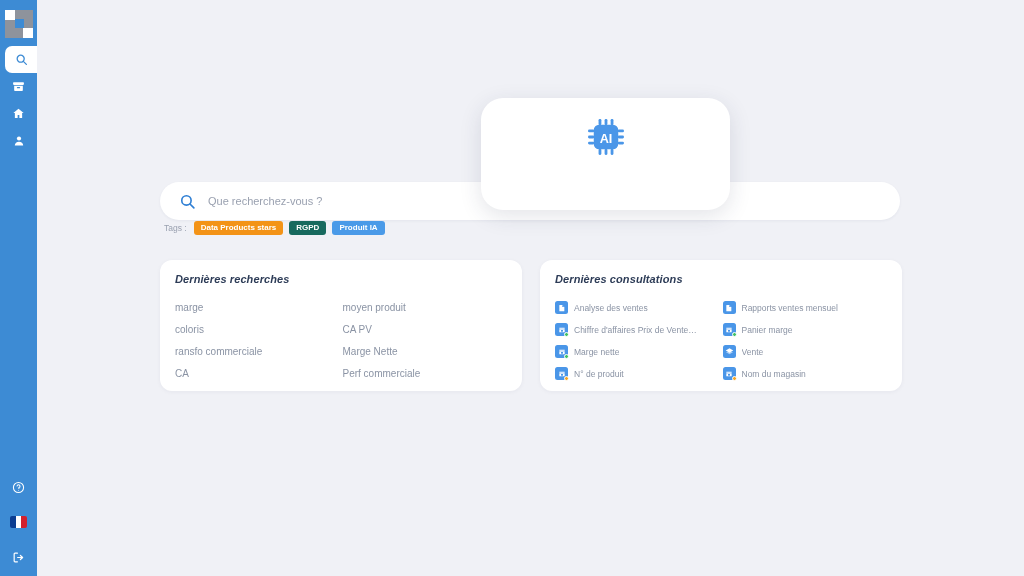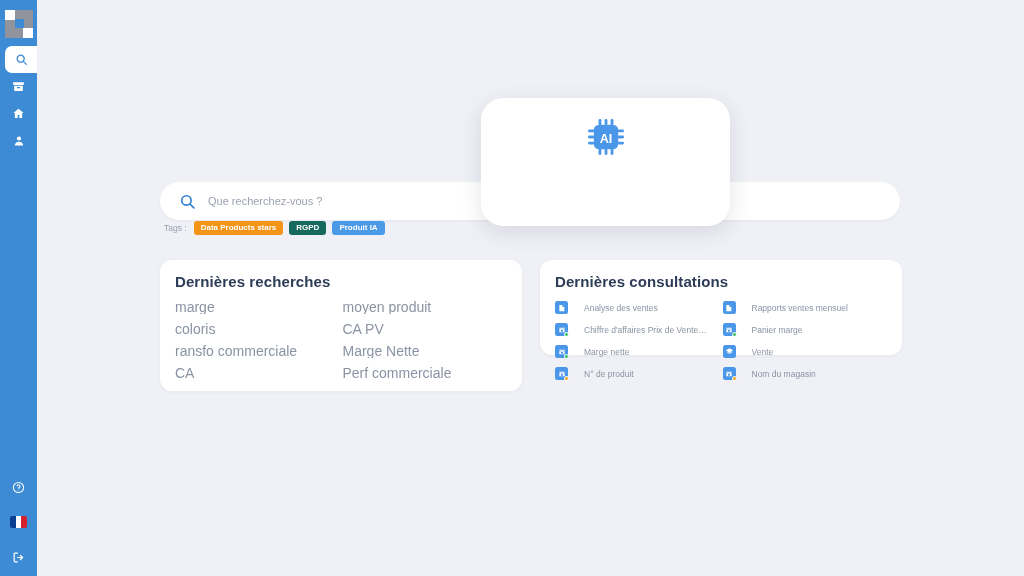--- a/index.html
+++ b/index.html
@@ -82,49 +82,49 @@
   .tag.orange { background:#f39317; }
   .tag.green  { background:#17695e; }
   .tag.blue   { background:#4a9ae8; }
 
   
   .card {
     position:absolute; background:#ffffff; border-radius:12px;
     box-shadow: 0 1px 4px rgba(35,45,80,0.05);
   }
   #card-searches     { left:160px; top:260px; width:362px; height:131px; }
-  #card-consultations{ left:540px; top:260px; width:362px; height:95px; }
+  #card-consultations{ left:540px; top:260px; width:362px; height:131px; }
   .card-title {
     position:absolute; left:15px; top:13px;
-    font-size:15px; font-weight:bold; color:#2d3c57; letter-spacing:0.1px;
+    font-size:11px; font-weight:bold; color:#2d3c57; letter-spacing:0.1px;font-style:italic;
   }
   .two-col {
     position:absolute; left:15px; top:41px; right:12px;
     display:grid; grid-template-columns: 1fr 1fr; row-gap:9px;
   }
   .item-text {
-    font-size:14px; color:#8a93a4; line-height:13px;
+    font-size:10px; color:#8a93a4; line-height:13px;
     white-space:nowrap; overflow:hidden; text-overflow:ellipsis;
     cursor:pointer; 
   }
-  .cons-item { display:flex; align-items:center; gap:16px; cursor:pointer; }
+  .cons-item { display:flex; align-items:center; gap:6px; cursor:pointer; }
   .cons-item .label { font-size:8.5px; color:#8a93a4; white-space:nowrap;
     overflow:hidden; text-overflow:ellipsis; max-width:125px; }
 
   .doc-ic { width:13px; height:13px; position:relative; flex:0 0 13px; }
   .doc-ic .bg { position:absolute; inset:0; border-radius:2.5px; background:#4a96e8; }
   .doc-ic .gl { position:absolute; inset:0; display:flex; align-items:center; justify-content:center; color:#fff; }
   .doc-ic .dot { position:absolute; right:-1px; bottom:-1px; width:5px; height:5px; border-radius:50%; border:1px solid #fff; }
   .doc-ic .dot.green  { background:#41c167; }
   .doc-ic .dot.orange { background:#f5a623; }
 
   
   #ai-popup {
     position:absolute; left:481px; top:98px;
-    width:249px; height:128px;
+    width:249px; height:112px;
     background:#ffffff; border-radius:22px;
     box-shadow: 0 6px 22px rgba(35,45,80,0.13);
     display:flex; flex-direction:column; align-items:center;
   }
   #ai-popup .chip { margin-top:18px; }
   #ai-popup .ai-text {
     margin-top:13px; text-align:center;
     font-size:14.5px; font-weight:bold; color:#2d3340;
     line-height:21px; letter-spacing:-0.1px; padding:0 16px;
   }

